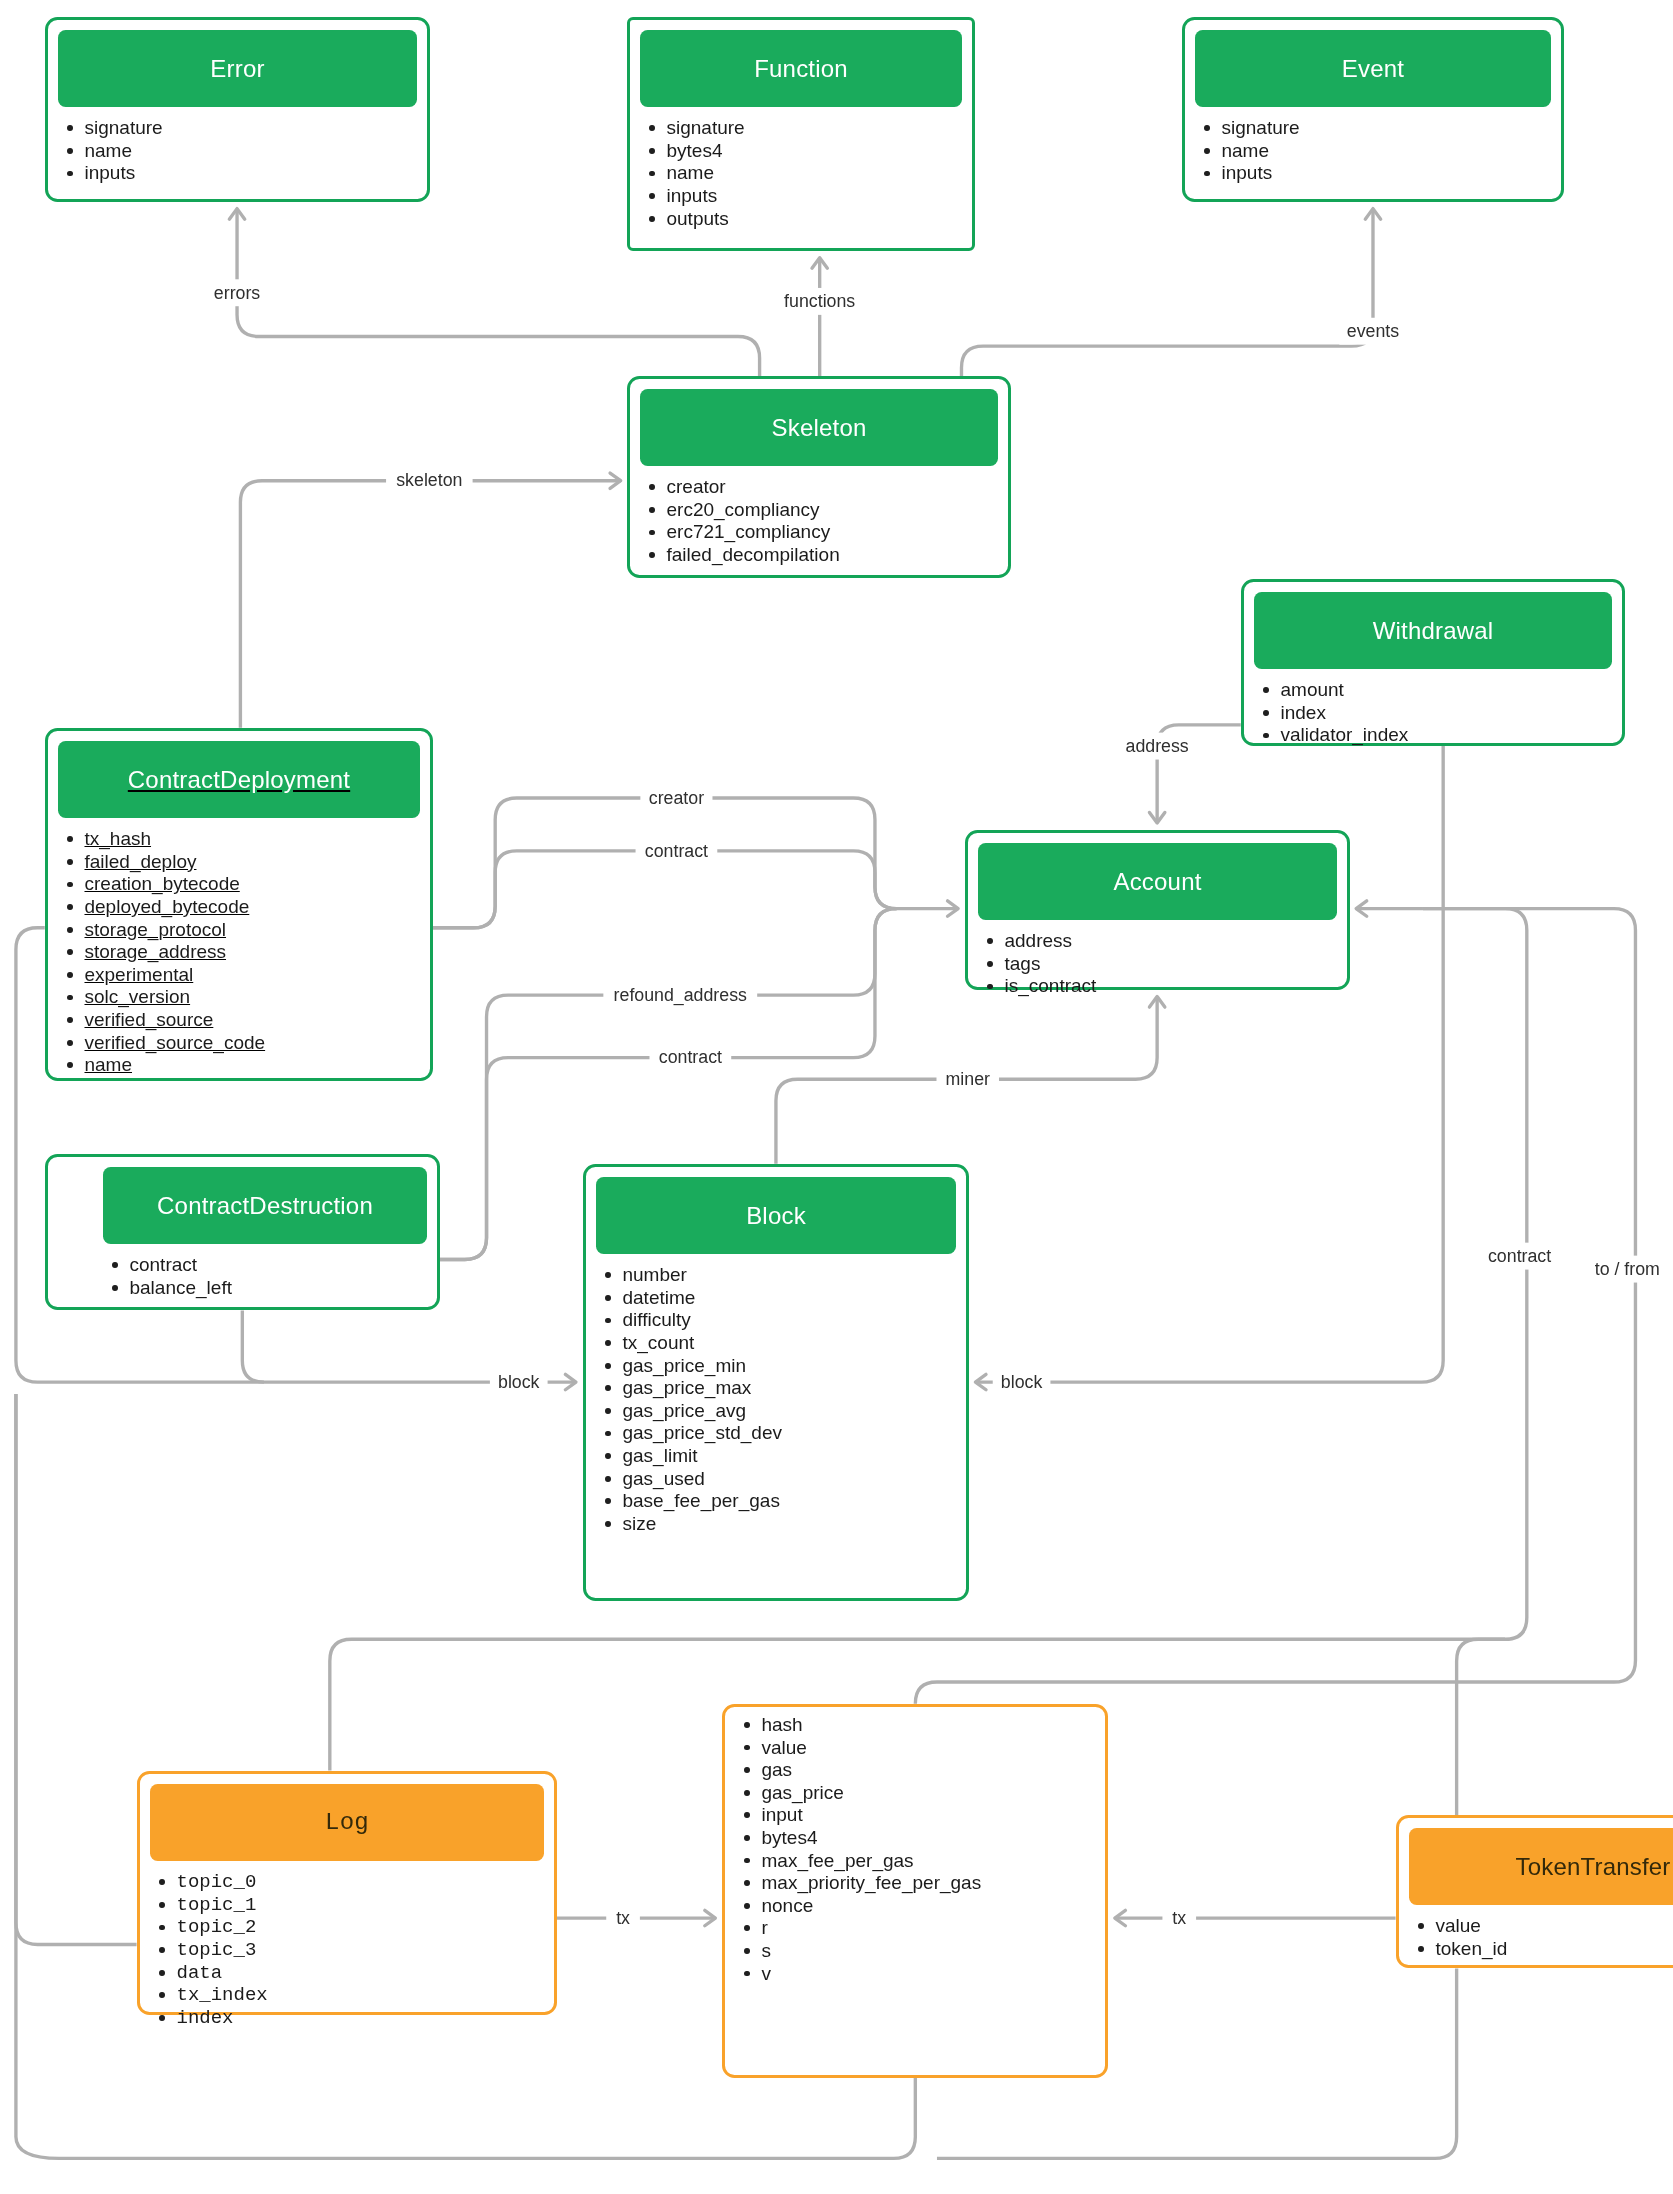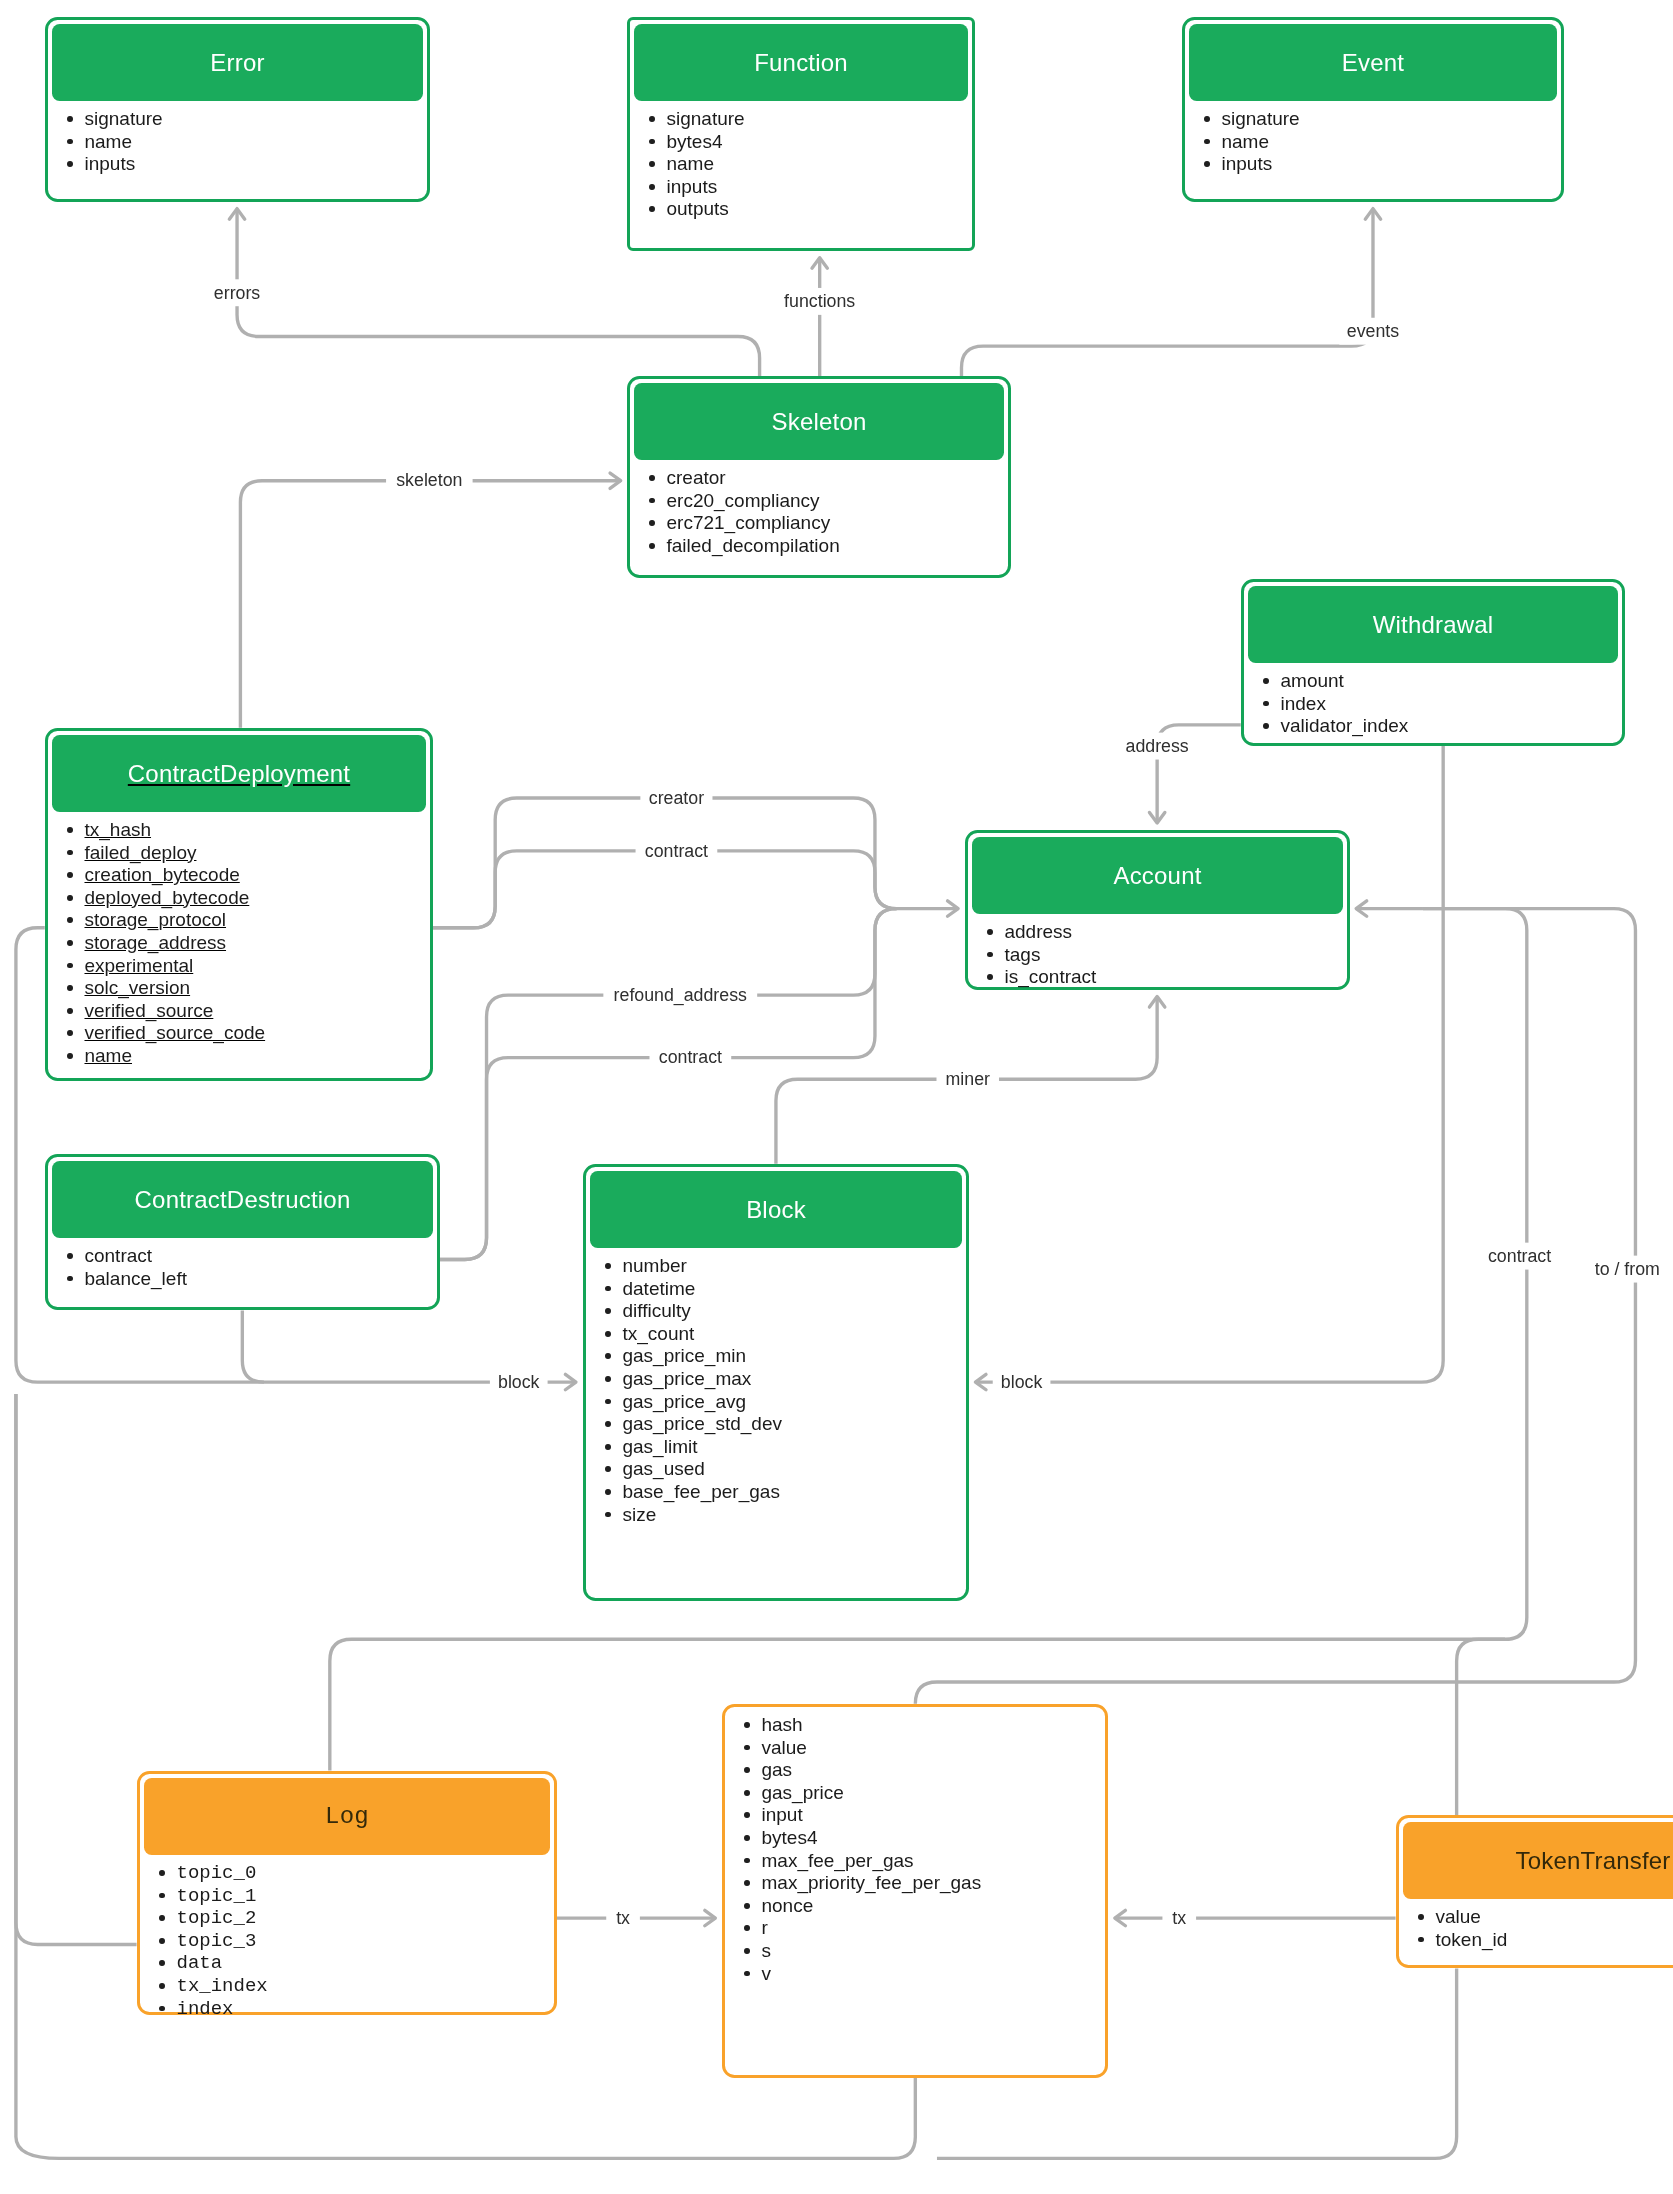--- a/index.html
+++ b/index.html
@@ -2,21 +2,21 @@
 <html style="font-size:7.7px"><head>
 <meta charset="utf-8">
 <style>
   html,body{margin:0;padding:0;background:#ffffff;}
   body{width:1673px;height:2194px;position:relative;font-family:"Liberation Sans",sans-serif;}
   #stage{position:absolute;inset:0;width:1673px;height:2194px;}
   #wires{position:absolute;left:0;top:0;z-index:1;}
   .entity{position:absolute;z-index:2;background:#ffffff;border-radius:12.5px;box-sizing:border-box;}
   .entity.green{border:3.8px solid #13a457;}
   .entity.orange{border:3.8px solid #f9a22a;}
-  .ehead{margin:4px;height:77px;border-radius:7.7px;display:flex;align-items:center;justify-content:center;
+  .ehead{margin:10px;height:77px;border-radius:7.7px;display:flex;align-items:center;justify-content:center;
          font-size:24px;letter-spacing:0.2px;}
   .entity.green .ehead{background:#1aab5c;color:#ffffff;}
   .entity.orange .ehead{background:#f9a22a;color:#33290a;}
   ul.efields{margin:6.7px 12.5px 4.8px 12.5px;padding:0;list-style:none;}
   ul.efields li{display:flex;align-items:center;gap:11.5px;height:22.6px;font-size:19px;color:#1b1b1b;}
   ul.efields li::before{content:"";width:5.8px;height:5.8px;border-radius:50%;background:#1f1f1f;flex:none;margin-left:6.7px;}
   .edge{fill:none;stroke:#b0b0b0;stroke-width:7;}
   .elabel{font-size:37px;fill:#2f2f2f;}
   .lbg{fill:#ffffff;}
 </style>
@@ -198,21 +198,21 @@
 
   <div class="entity green" style="left:965px;top:830px;width:385px;height:160px;">
     <div class="ehead">Account</div>
     <ul class="efields">
         <li>address</li>
         <li>tags</li>
         <li>is_contract</li>
       </ul>
   </div>
 
-  <div class="entity green" style="left:45px;top:1154px;width:395px;height:156px;">
+  <div class="entity green" style="left:45px;top:1154px;width:395px;height:156px;padding-left:45px;">
     <div class="ehead">ContractDestruction</div>
     <ul class="efields">
         <li>contract</li>
         <li>balance_left</li>
       </ul>
   </div>
 
   <div class="entity green" style="left:583px;top:1164px;width:386px;height:437px;">
     <div class="ehead">Block</div>
     <ul class="efields">

